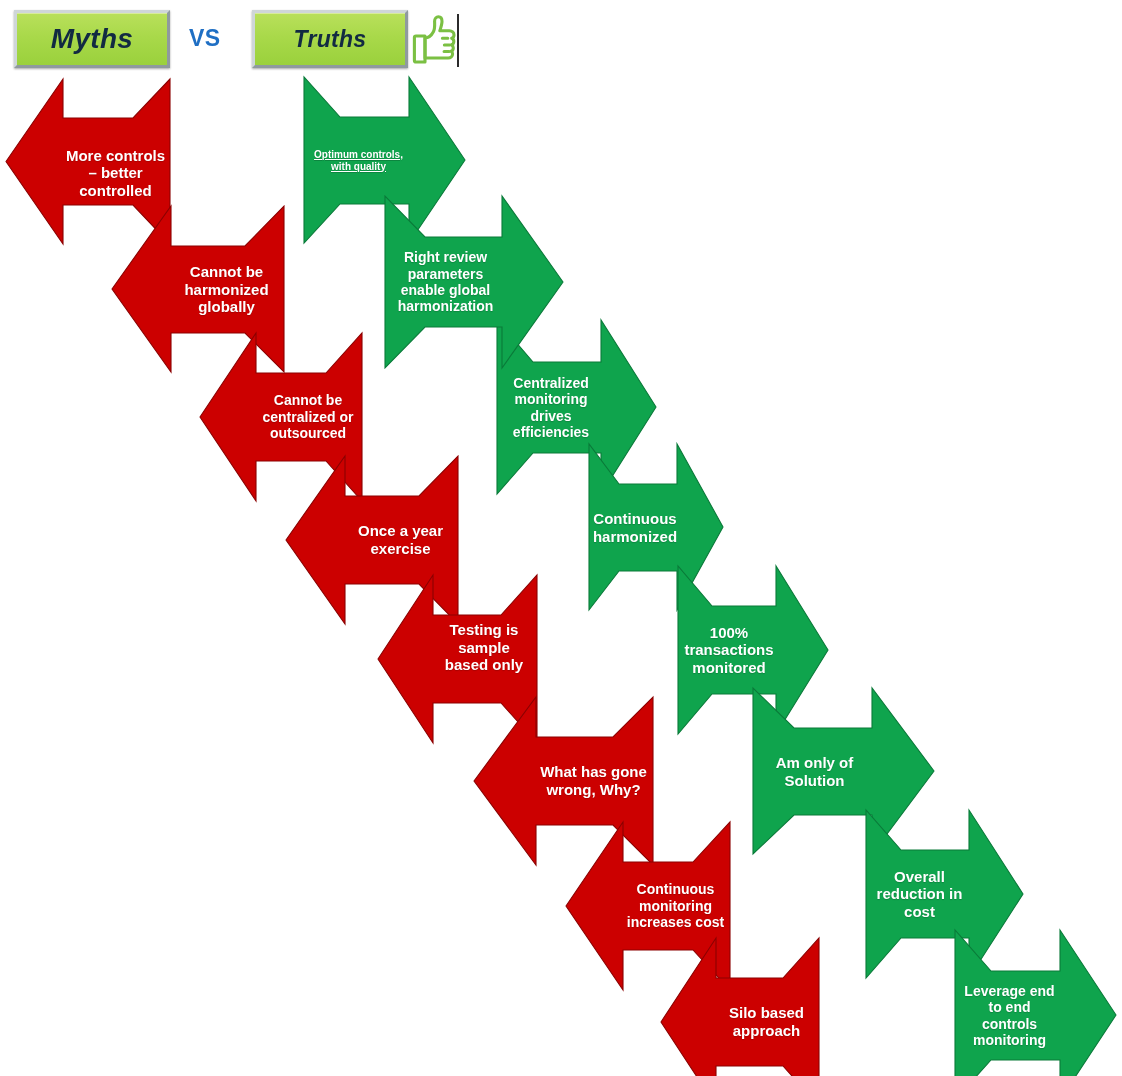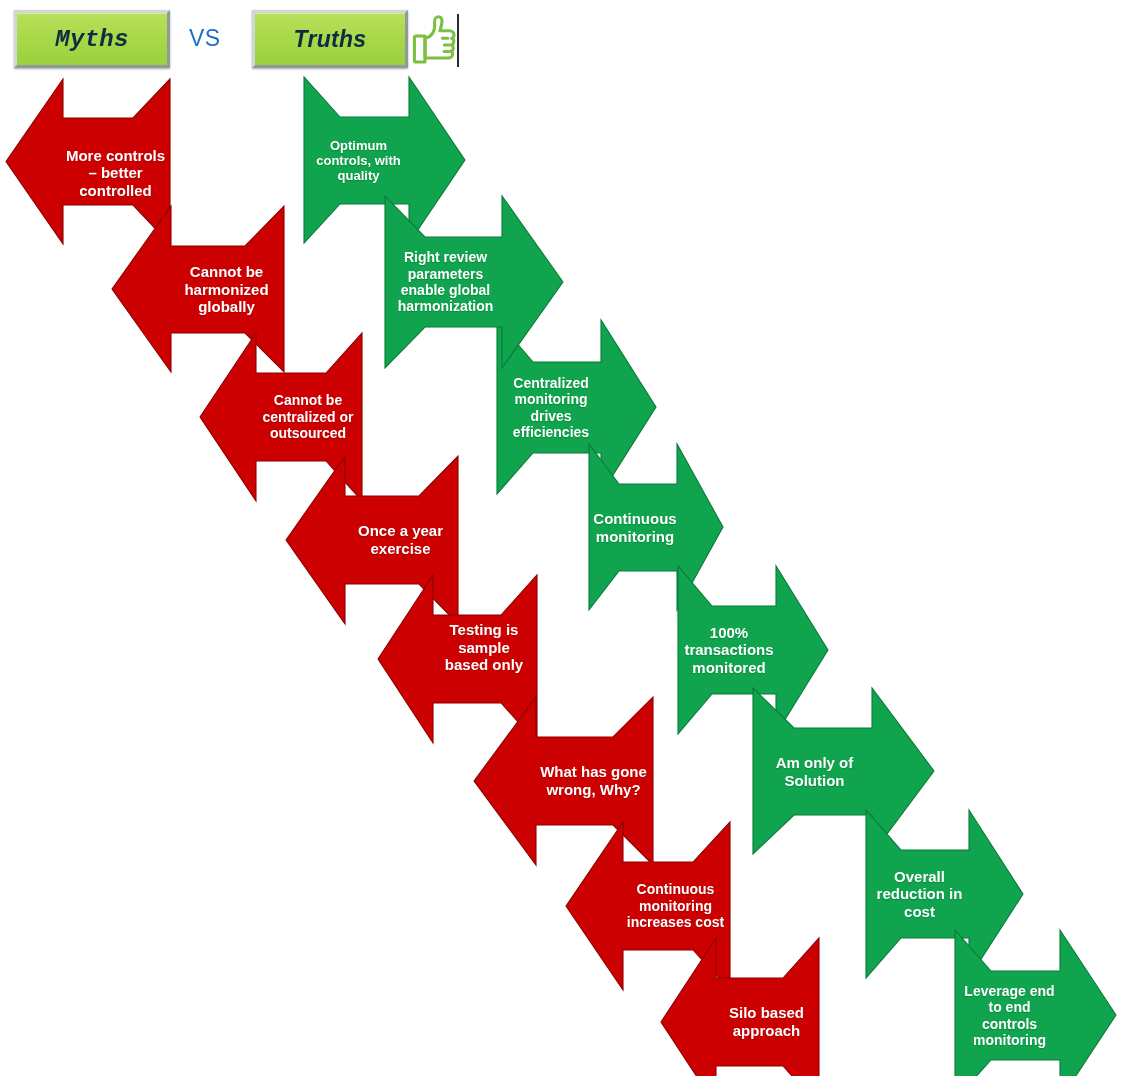--- a/index.html
+++ b/index.html
@@ -23,21 +23,21 @@
     box-shadow:0 1px 2px rgba(0,0,0,.35), inset 0 1px 0 #d8eb9c;
     display:flex;align-items:center;justify-content:center;
   }
   .hdr-box span{
     font-style:italic;font-weight:bold;
     color:#122a42;
     letter-spacing:.3px;
   }
   #vs-label{
     position:absolute;
-    font-weight:normal;
+    font-weight:bold;
     color:#1f6fc4;
     letter-spacing:.5px;
   }
   #thumb-icon{position:absolute;}
   #hdr-rule{position:absolute;background:#2b2b2b;}
 
   
   .arrow{position:absolute;}
   .arrow svg{display:block;overflow:visible;}
   .arrow-label{
@@ -50,21 +50,21 @@
     pointer-events:none;
     text-shadow:0 1px 1px rgba(0,0,0,.18);
   }
 </style>
 </head>
 <body>
 
 <div id="stage">
 
   <div class="hdr-box" id="myths-box" style="left:14px;top:10px;width:156px;height:58px;">
-    <span style="font-size:24px;font-family:Liberation Mono, monospace;">Myths</span>
+    <span style="font-size:28px;">Myths</span>
   </div>
 
   <div id="vs-label" style="left:189px;top:25px;font-size:23px;">VS</div>
 
   <div class="hdr-box" id="truths-box" style="left:252px;top:10px;width:156px;height:58px;">
     <span style="font-size:23px;">Truths</span>
   </div>
 
   <div id="thumb-icon" style="left:411px;top:8px;width:48px;height:58px;">
     <svg width="48" height="58" viewBox="0 0 48 58">
@@ -123,39 +123,39 @@
     <div class="arrow" style="left: 661px; top: 938px; width: 158px; height: 168px;">
       <svg width="158" height="168" viewBox="0 0 158 168">
         <polygon points="0,84 55,0 55,40 122,40 158,0 158,40 158,128 158,168 122,128 55,128 55,168" fill="#CC0000" stroke="#8B0000" stroke-width="1.1"></polygon>
       </svg>
       <div class="arrow-label" style="font-size: 15px; top: 40px; height: 88px; left: 57px; width: 97px;">Silo based approach</div>
     </div>
     <div class="arrow" style="left: 304px; top: 77px; width: 161px; height: 166px;">
       <svg width="161" height="166" viewBox="0 0 161 166">
         <polygon points="161,83 105,0 105,40 36,40 0,0 0,40 0,127 0,166 36,127 105,127 105,166" fill="#0FA44D" stroke="#0A7A39" stroke-width="1.1"></polygon>
       </svg>
-      <div class="arrow-label" style="font-size: 13px; top: 40px; height: 87px; left: 4px; width: 101px;">Optimum controls, with quality</div>
+      <div class="arrow-label" style="font-size: 10px; top: 40px; height: 87px; left: 4px; width: 101px; text-decoration: underline;">Optimum controls, with quality</div>
     </div>
     <div class="arrow" style="left: 497px; top: 320px; width: 159px; height: 174px;">
       <svg width="159" height="174" viewBox="0 0 159 174">
         <polygon points="159,87 104,0 104,42 36,42 0,0 0,42 0,133 0,174 36,133 104,133 104,174" fill="#0FA44D" stroke="#0A7A39" stroke-width="1.1"></polygon>
       </svg>
       <div class="arrow-label" style="font-size: 14px; top: 42px; height: 91px; left: 4px; width: 100px;">Centralized monitoring drives efficiencies</div>
     </div>
     <div class="arrow" style="left: 385px; top: 196px; width: 178px; height: 172px;">
       <svg width="178" height="172" viewBox="0 0 178 172">
         <polygon points="178,86 117,0 117,41 40,41 0,0 0,41 0,131 0,172 40,131 117,131 117,172" fill="#0FA44D" stroke="#0A7A39" stroke-width="1.1"></polygon>
       </svg>
       <div class="arrow-label" style="font-size: 14px; top: 41px; height: 90px; left: 4px; width: 113px;">Right review parameters enable global harmonization</div>
     </div>
     <div class="arrow" style="left: 589px; top: 444px; width: 134px; height: 166px;">
       <svg width="134" height="166" viewBox="0 0 134 166">
         <polygon points="134,83 88,0 88,40 30,40 0,0 0,40 0,127 0,166 30,127 88,127 88,166" fill="#0FA44D" stroke="#0A7A39" stroke-width="1.1"></polygon>
       </svg>
-      <div class="arrow-label" style="font-size: 15px; top: 40px; height: 87px; left: 4px; width: 84px;">Continuous monitoring</div>
+      <div class="arrow-label" style="font-size: 15px; top: 40px; height: 87px; left: 4px; width: 84px;">Continuous harmonized</div>
     </div>
     <div class="arrow" style="left: 678px; top: 566px; width: 150px; height: 168px;">
       <svg width="150" height="168" viewBox="0 0 150 168">
         <polygon points="150,84 98,0 98,40 34,40 0,0 0,40 0,128 0,168 34,128 98,128 98,168" fill="#0FA44D" stroke="#0A7A39" stroke-width="1.1"></polygon>
       </svg>
       <div class="arrow-label" style="font-size: 15px; top: 40px; height: 88px; left: 4px; width: 94px;">100% transactions monitored</div>
     </div>
     <div class="arrow" style="left: 753px; top: 688px; width: 181px; height: 166px;">
       <svg width="181" height="166" viewBox="0 0 181 166">
         <polygon points="181,83 119,0 119,40 41,40 0,0 0,40 0,127 0,166 41,127 119,127 119,166" fill="#0FA44D" stroke="#0A7A39" stroke-width="1.1"></polygon>

